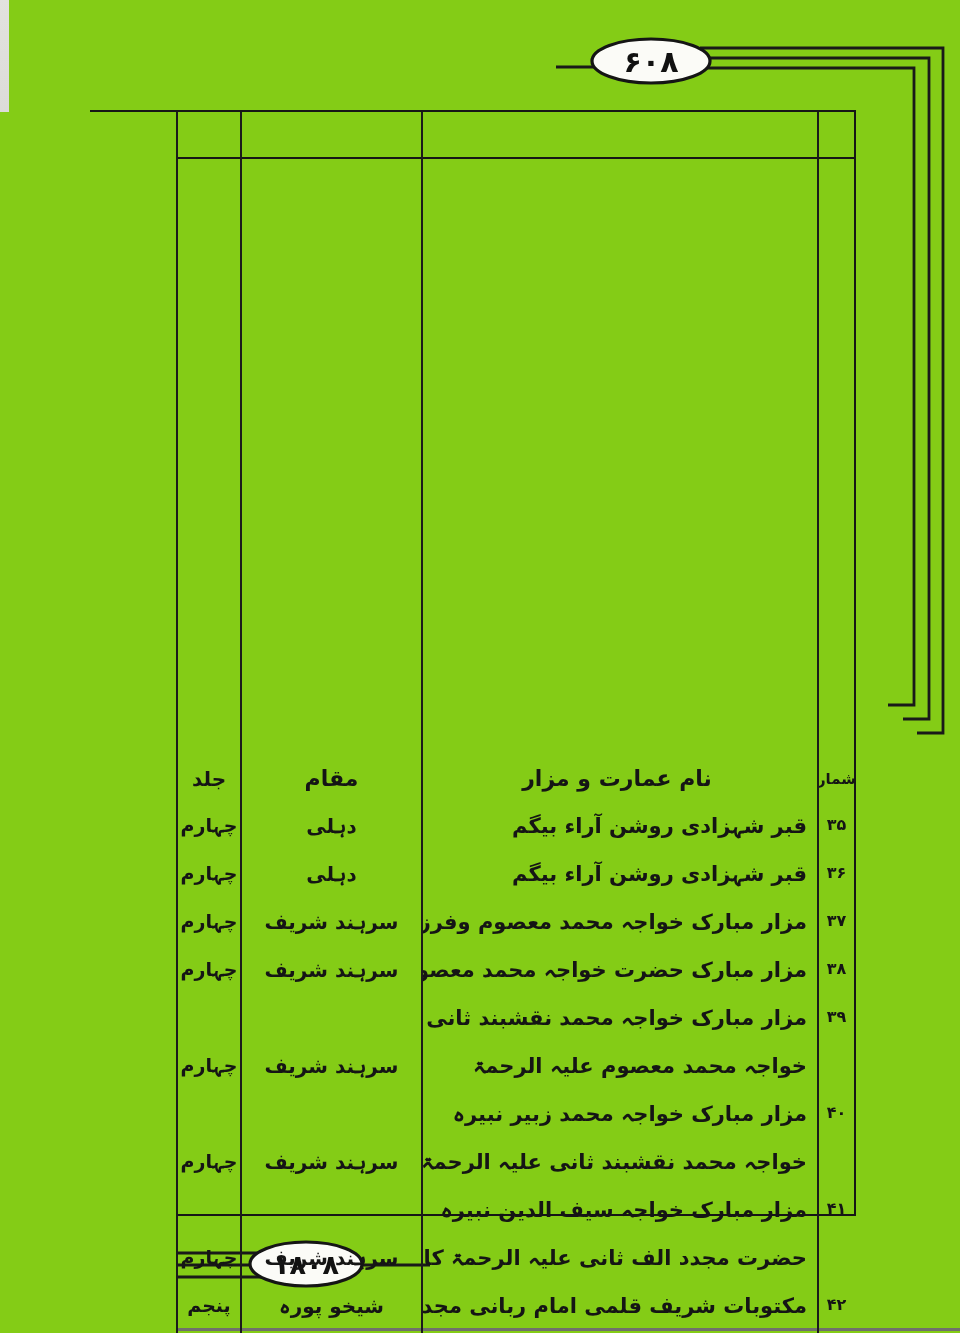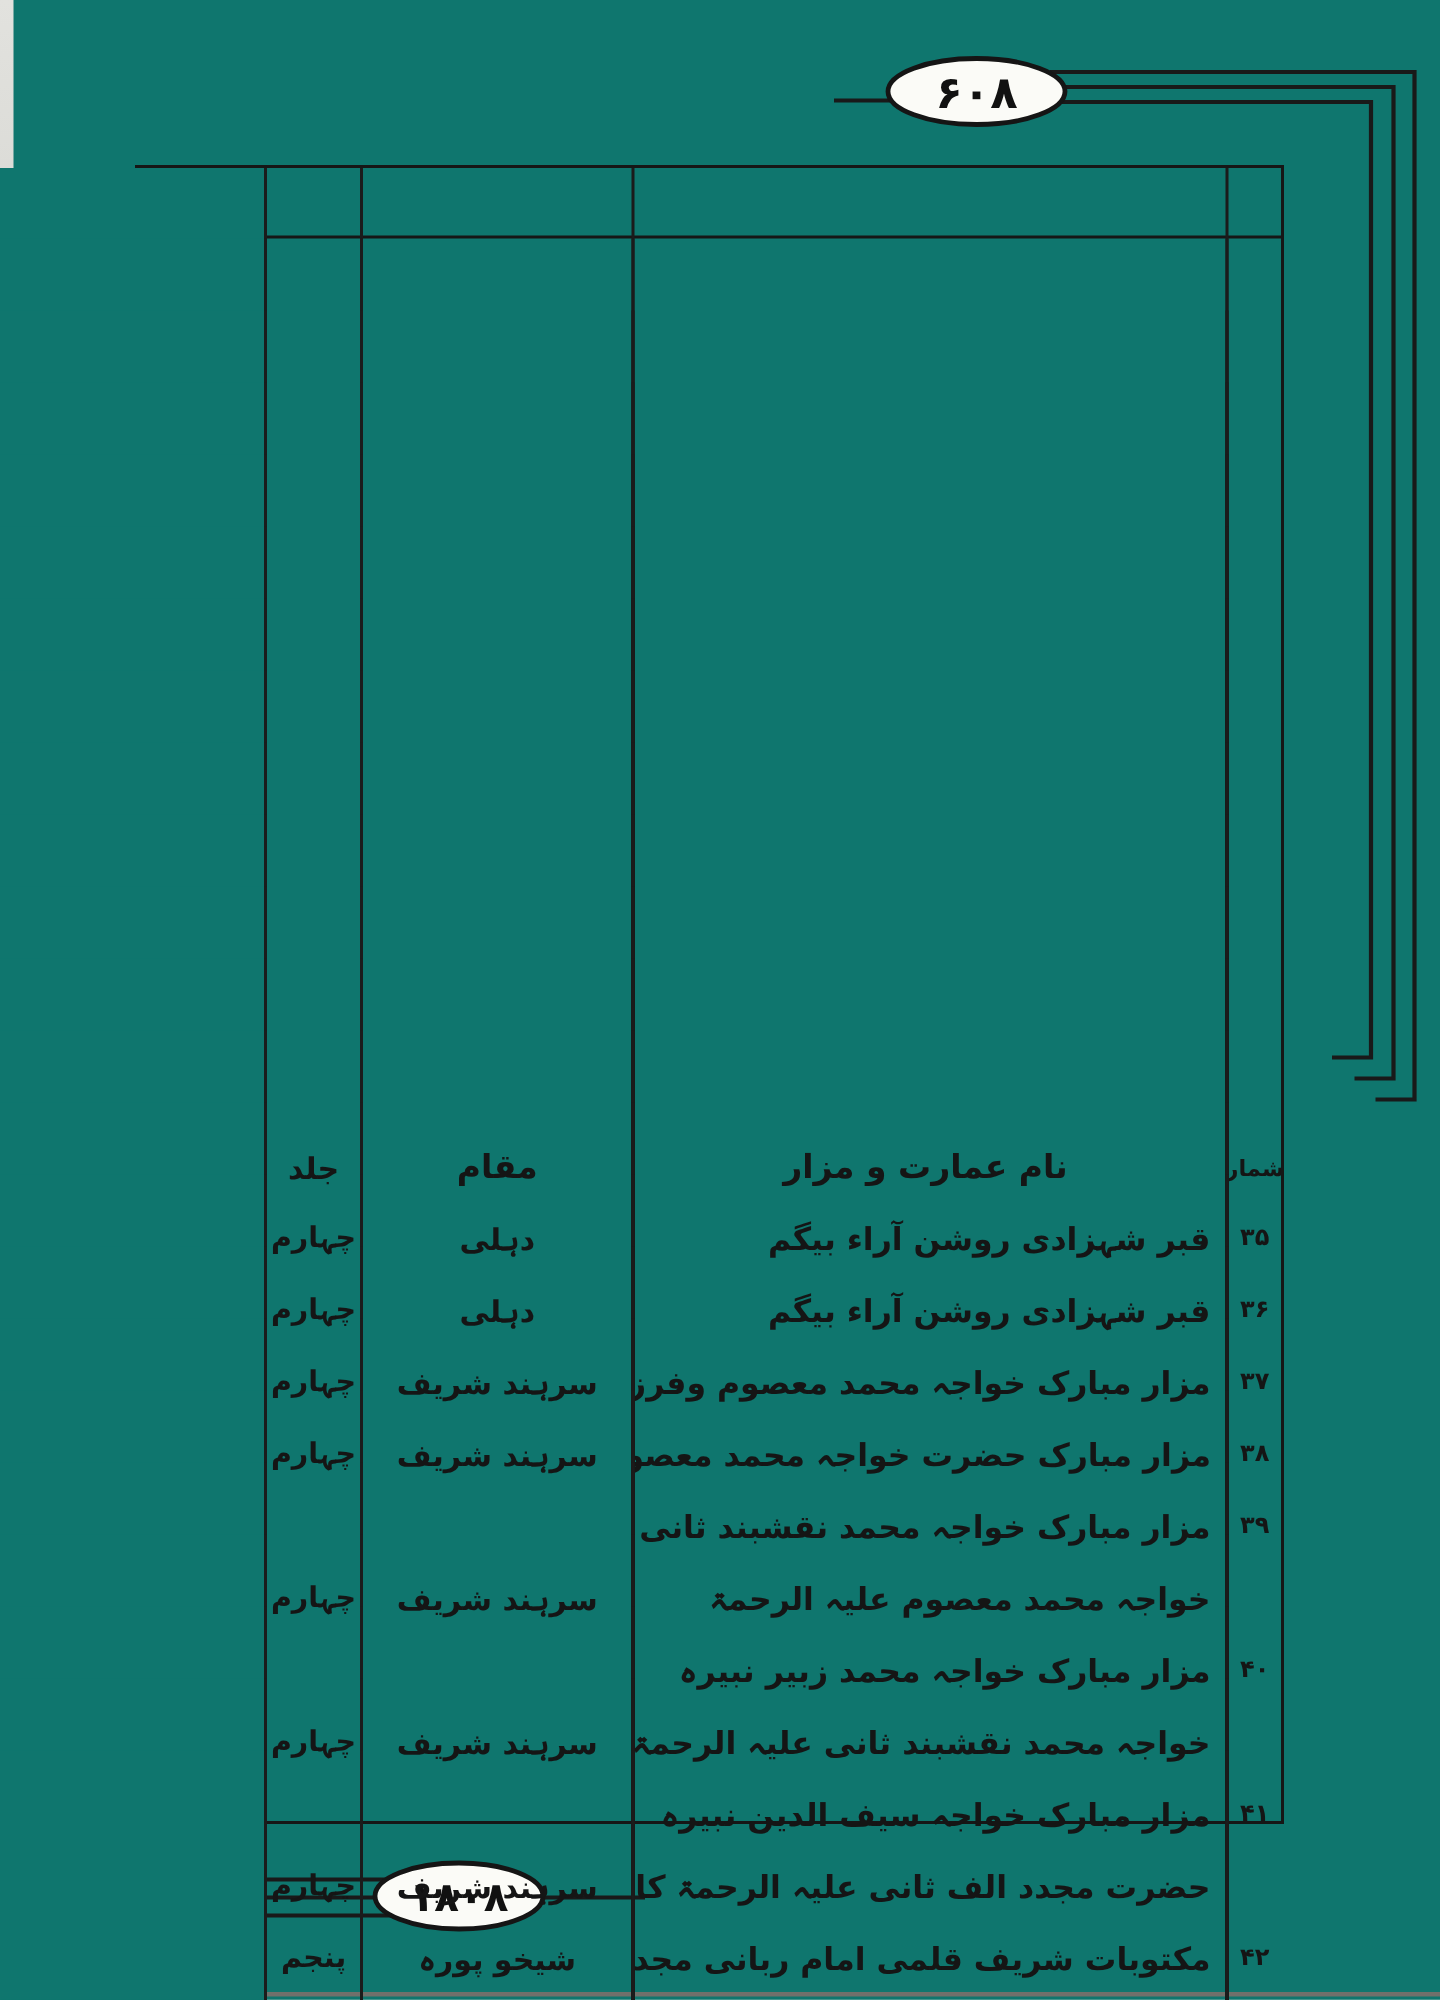--- a/index.html
+++ b/index.html
@@ -3,21 +3,21 @@
 <meta charset="utf-8">
 <style>
   html,body{margin:0;padding:0;}
   body{
     width:960px;height:1333px;
     background:#e9e9e6;
     font-family:"DejaVu Sans",sans-serif;
   }
   .page{
     position:relative;width:960px;height:1333px;
-    background:#0f766e;overflow:hidden;color:#141414;
+    background:#84cc16;overflow:hidden;color:#141414;
   }
   
   .scan-edge-left{
     position:absolute;left:0;top:0;width:9px;height:100%;
     background:linear-gradient(to bottom,#e2e2de 0%,#c9c9c4 35%,#9a9a95 70%,#7d7d78 100%);
   }
   .scan-edge-bottom{
     position:absolute;left:0;bottom:2px;width:100%;height:3px;background:#70706b;
   }
   

